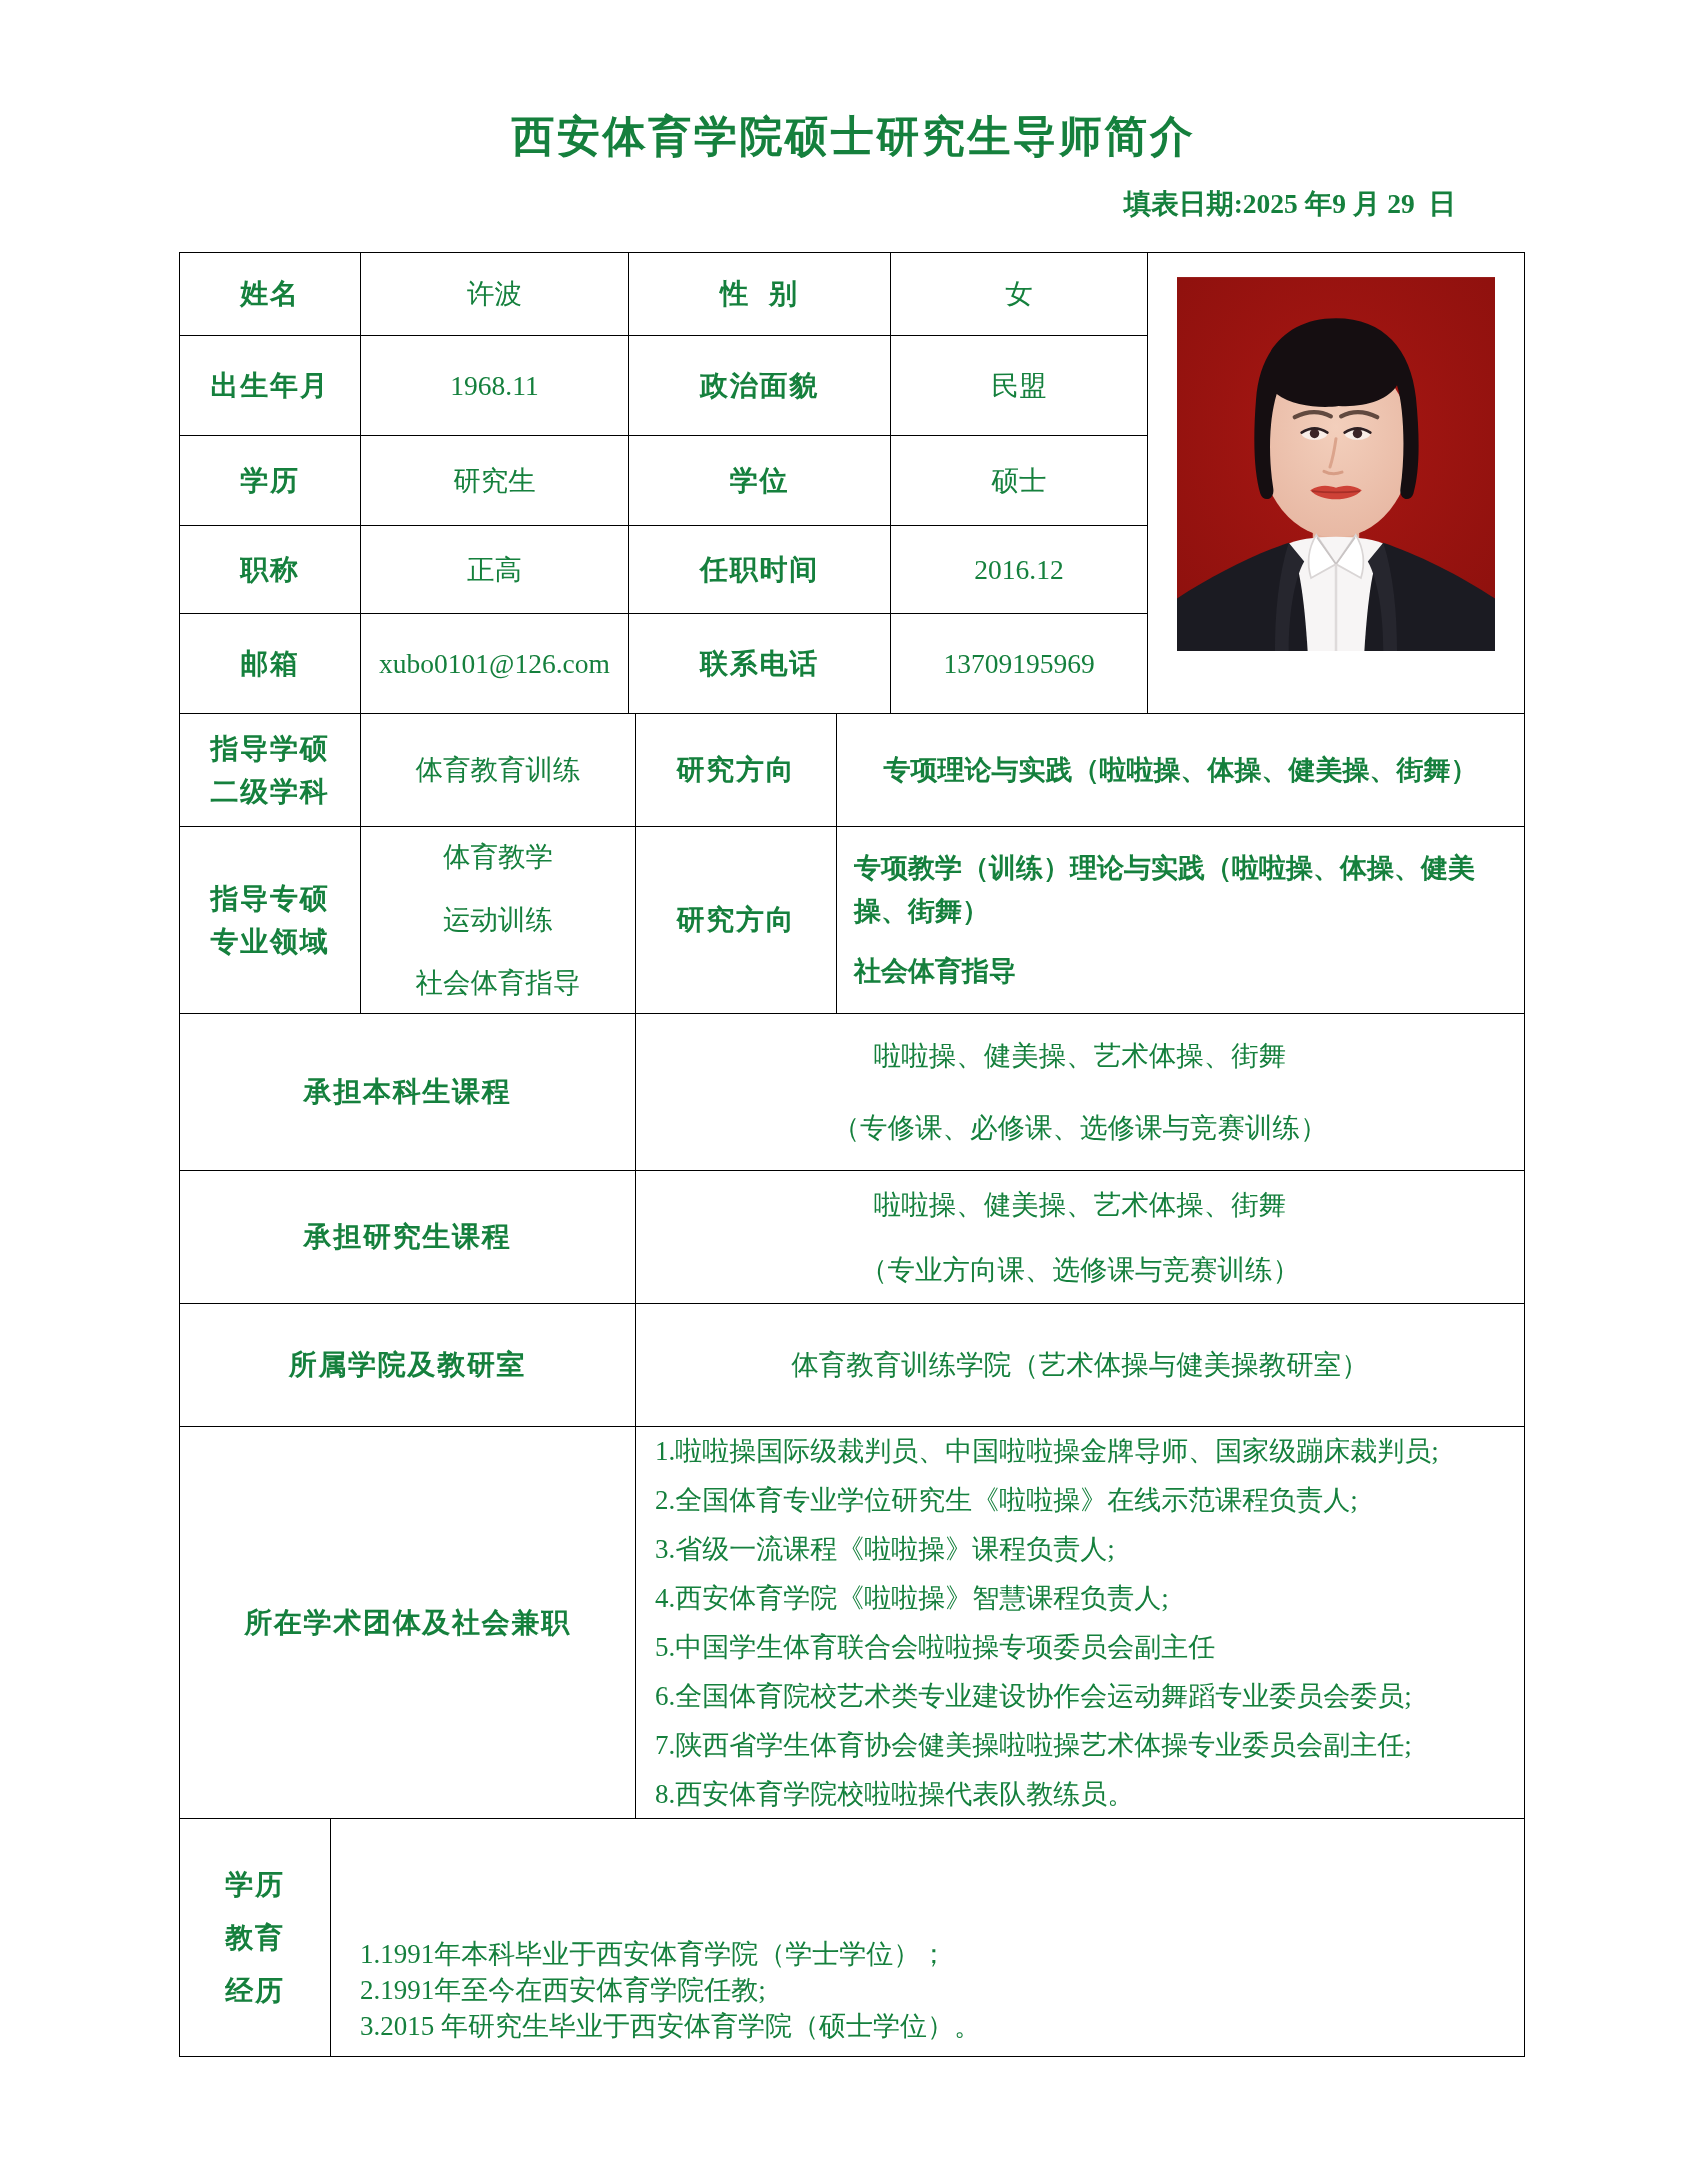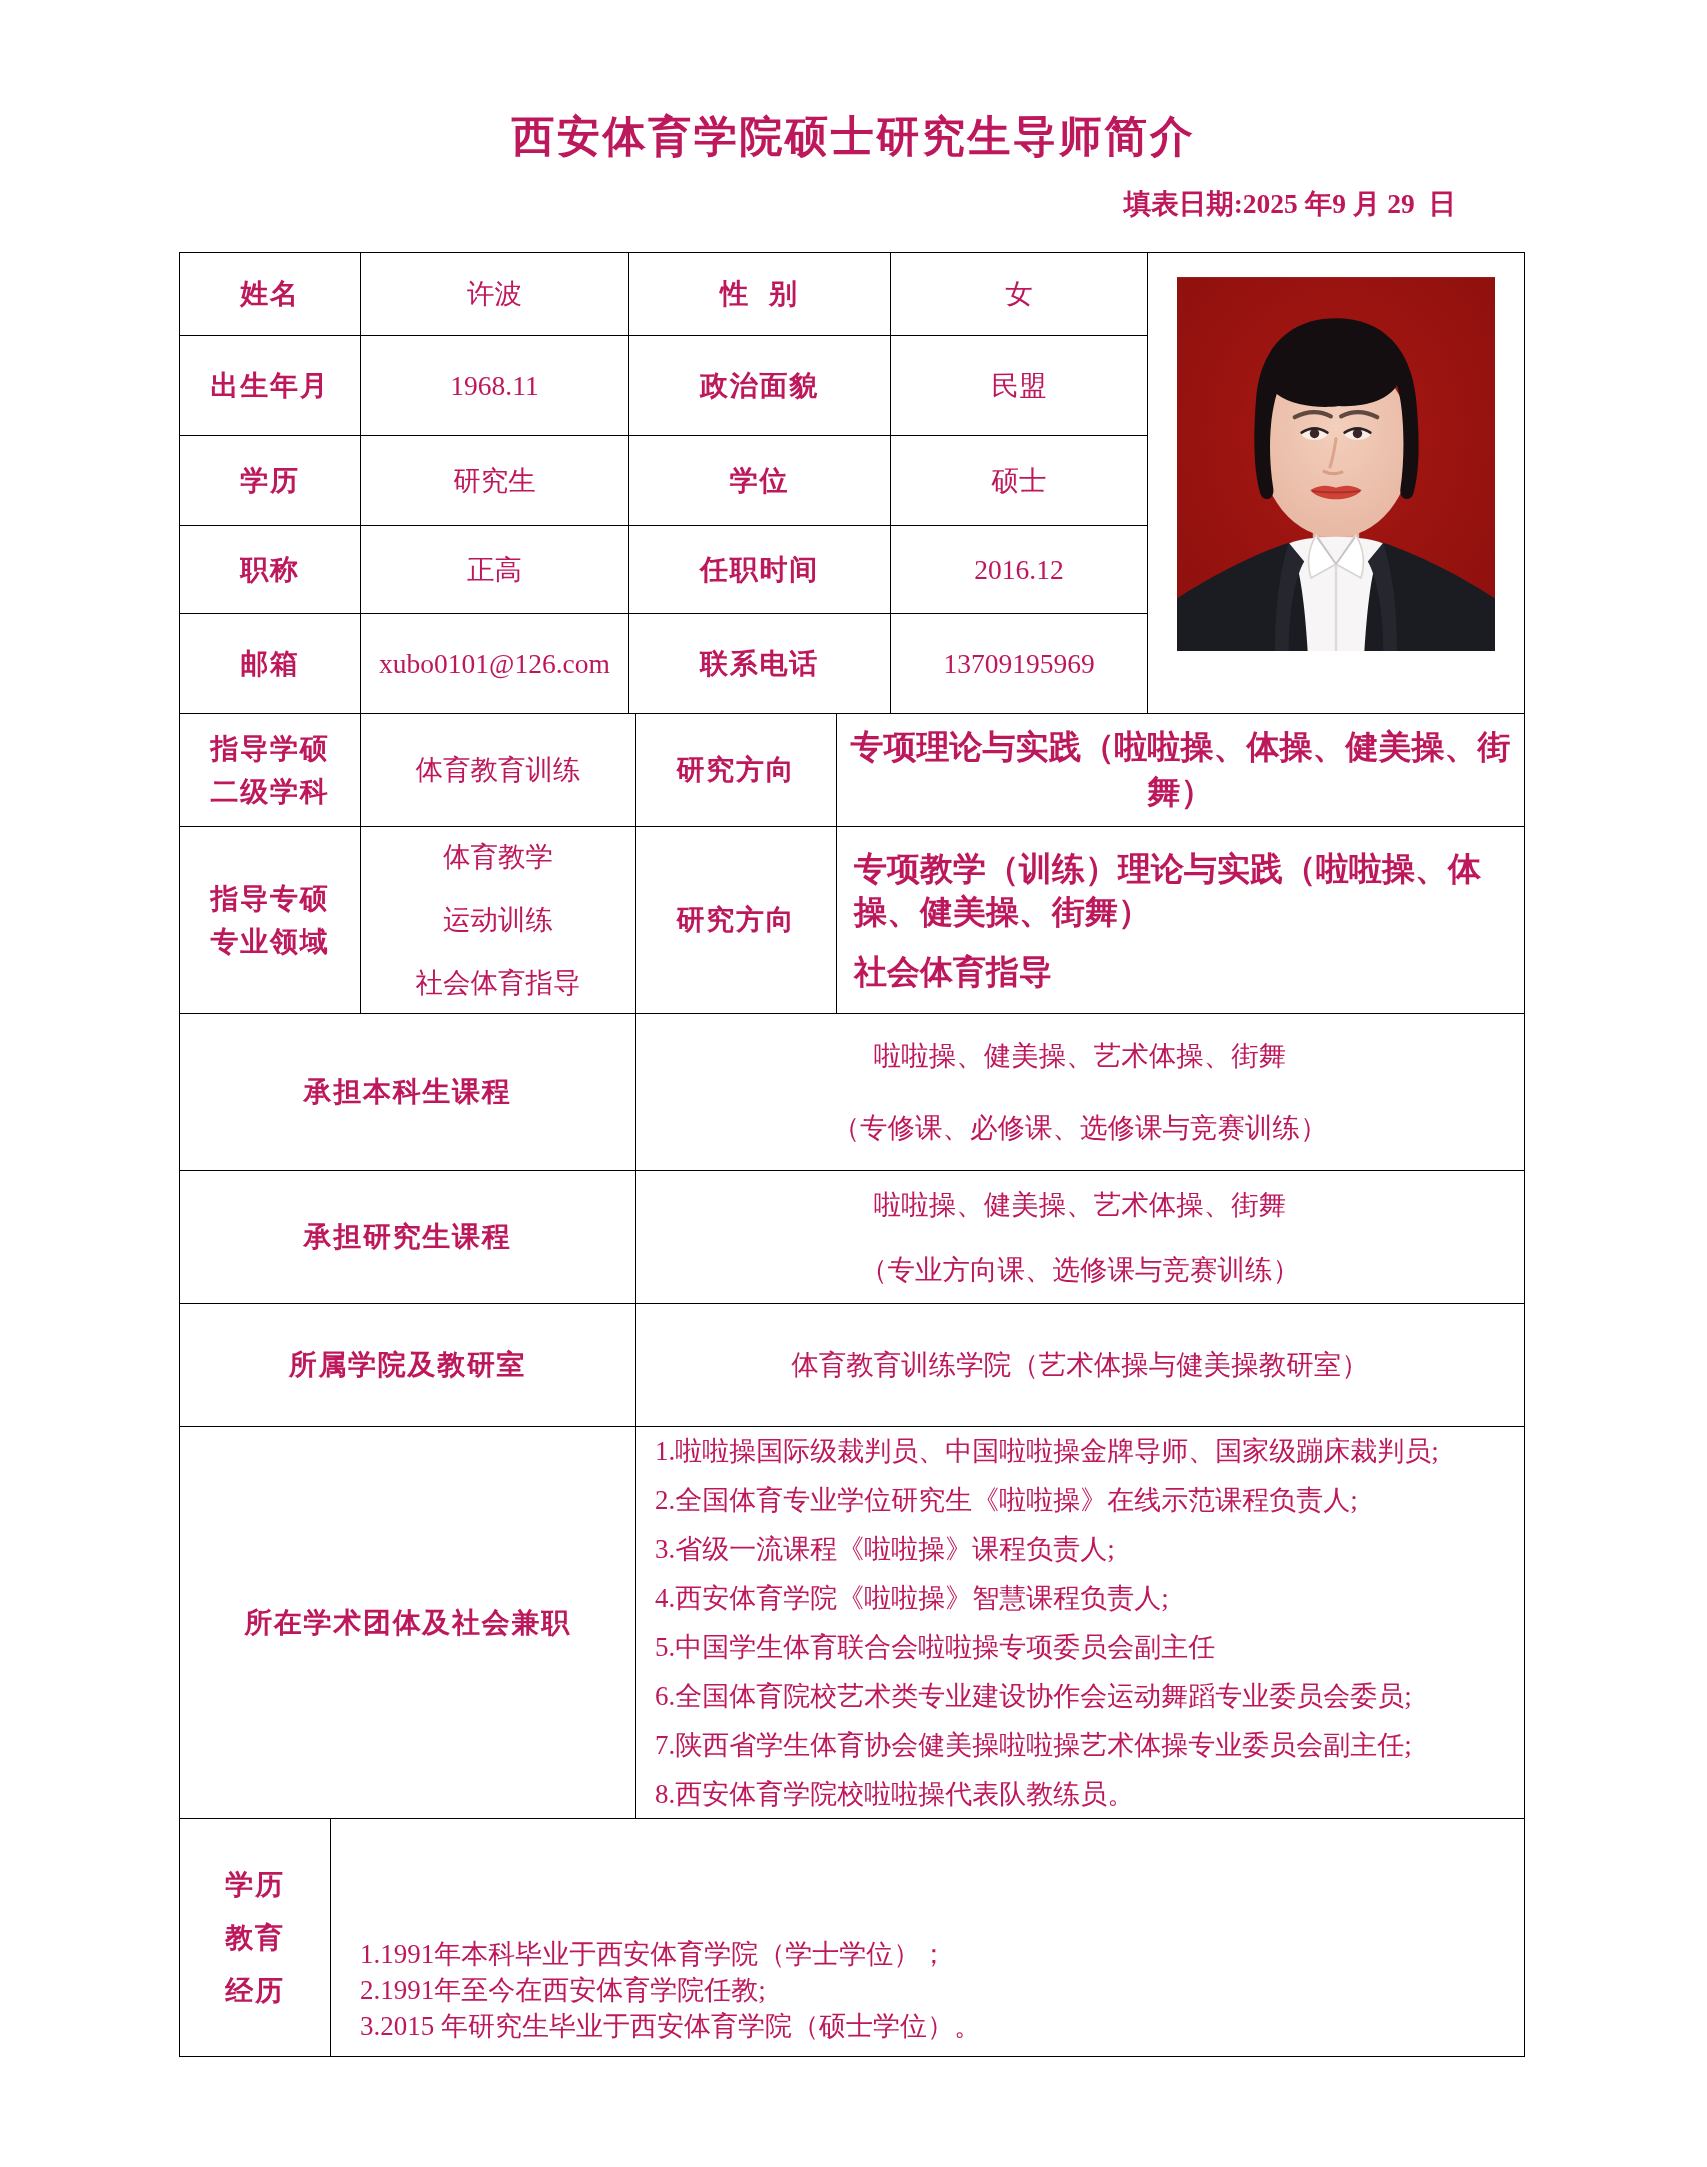--- a/index.html
+++ b/index.html
@@ -1,18 +1,18 @@
 <!DOCTYPE html>
 <html style="font-size:13.8px"><head>
 <meta charset="utf-8">
 <style>
   html,body{margin:0;padding:0;background:#ffffff;}
   .page{
     position:relative;width:1707px;height:2167px;background:#ffffff;
-    font-family:"Liberation Serif","DejaVu Serif",serif;color:#be185d;
+    font-family:"Liberation Serif","DejaVu Serif",serif;color:#15803d;
     overflow:hidden;
   }
   .title{
     position:absolute;top:108px;left:0;width:100%;margin:0;
     text-align:center;font-family:"Liberation Sans","DejaVu Sans",sans-serif;
     font-size:43px;font-weight:700;letter-spacing:2.6px;
   }
   .date-line{
     position:absolute;top:186px;right:251px;
     font-size:27.5px;font-weight:700;white-space:pre;
@@ -31,21 +31,21 @@
     text-align:center;
   }
   .c.end{border-right:none;flex:1;}
   .label{
     font-family:"Liberation Sans","DejaVu Sans",sans-serif;
     font-weight:700;font-size:28px;letter-spacing:1.7px;
   }
   .value{font-size:27.5px;}
   .bold-val{
     font-family:"Liberation Sans","DejaVu Sans",sans-serif;
-    font-weight:700;font-size:33px;
+    font-weight:700;font-size:27px;
   }
   .top-section{display:flex;border-bottom:1.7px solid #000;height:461px;box-sizing:border-box;}
   .top-rows{width:967px;display:flex;flex-direction:column;}
   .top-rows .row:last-child{border-bottom:none;flex:1;}
   .photo-cell{
     flex:1;border-left:1.7px solid #000;box-sizing:border-box;
     display:flex;align-items:flex-start;justify-content:center;padding-top:24px;
   }
   .portrait{display:block;}
   .two-line{line-height:1.55;}

